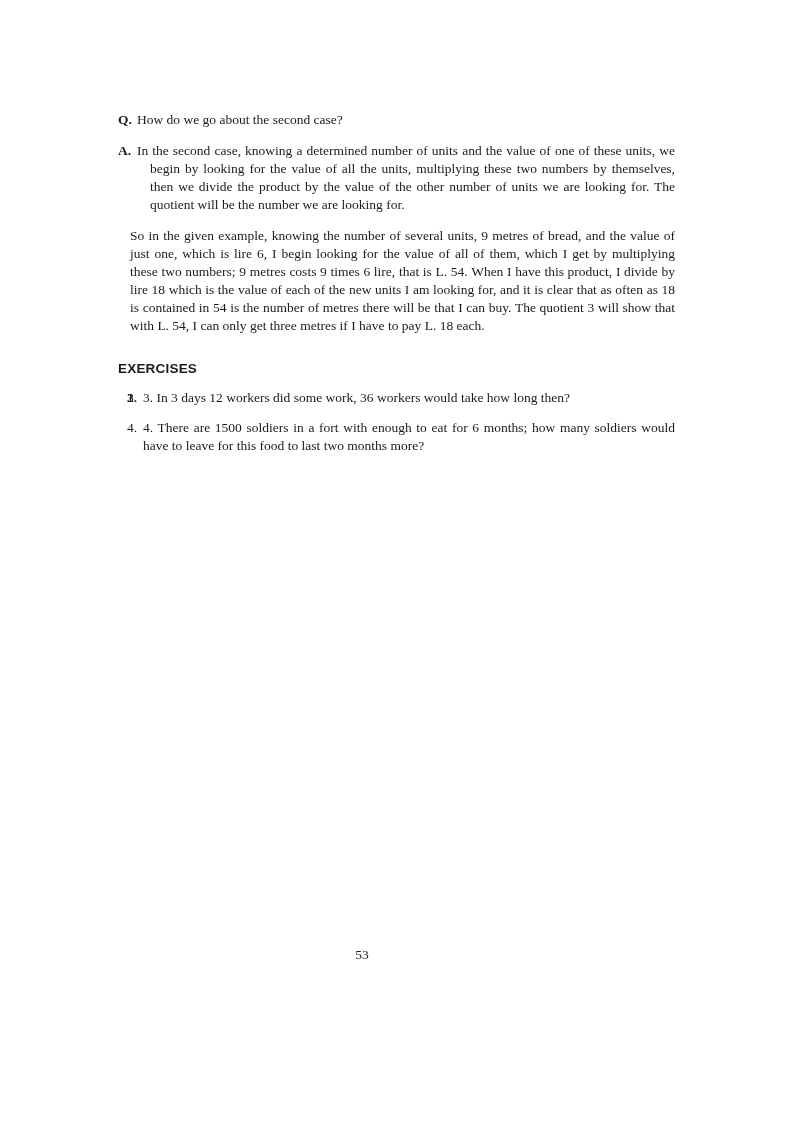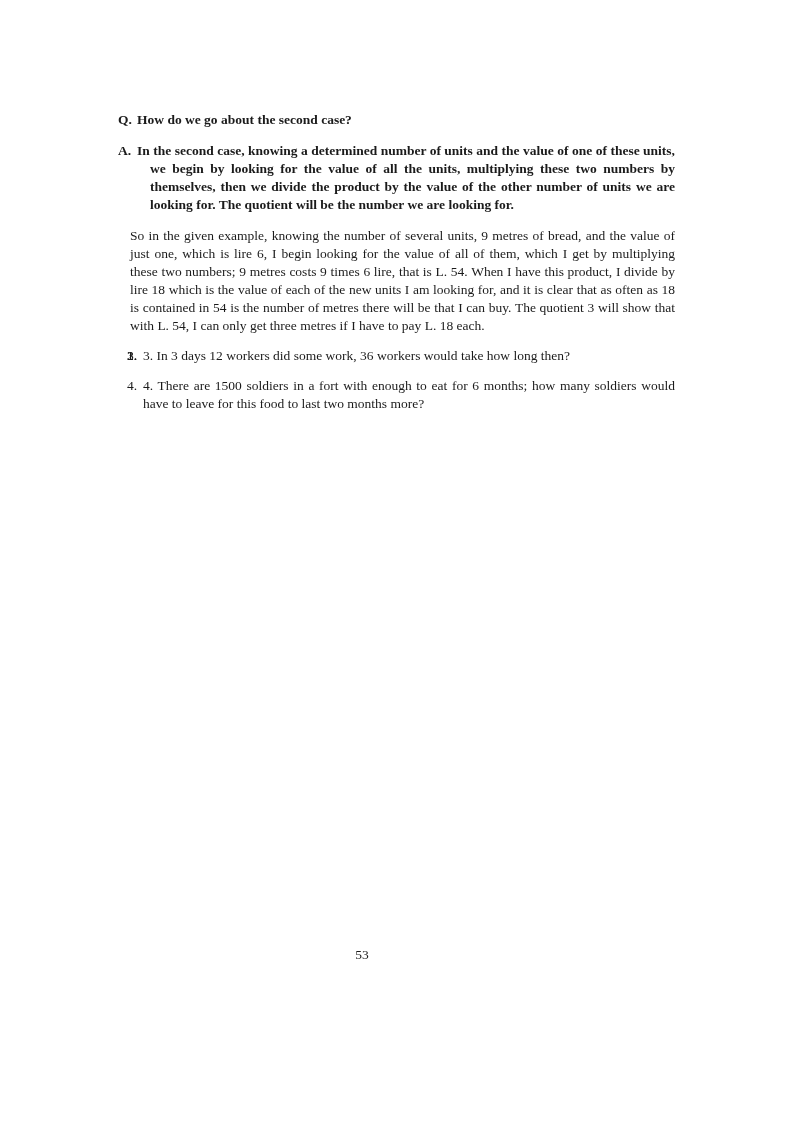--- a/index.html
+++ b/index.html
@@ -31,21 +31,20 @@
   .qa-label {
     position: absolute;
     left: 0;
     top: 0;
     font-weight: bold;
   }
   .qa-text {
     margin-left: 32px;
     text-indent: -13px;
     text-align: justify;
-    font-weight: bold;
   }
   .body-para {
     margin: 13px 0 0 12px;
     text-align: justify;
   }
   .ex-heading {
     margin: 26px 0 4px 0;
     font-family: "Liberation Sans", sans-serif;
     font-weight: bold;
     font-size: 13.5px;
@@ -85,20 +84,21 @@
       <div class="qa-text">How do we go about the second case?</div>
     </div>
 
     <div class="qa">
       <span class="qa-label">A.</span>
       <div class="qa-text">In the second case, knowing a determined number of units and the value of one of these units, we begin by looking for the value of all the units, multiplying these two numbers by themselves, then we divide the product by the value of the other number of units we are looking for. The quotient will be the number we are looking for.</div>
     </div>
 
     <p class="body-para">So in the given example, knowing the number of several units, 9 metres of bread, and the value of just one, which is lire 6, I begin looking for the value of all of them, which I get by multiplying these two numbers; 9 metres costs 9 times 6 lire, that is L. 54. When I have this product, I divide by lire 18 which is the value of each of the new units I am looking for, and it is clear that as often as 18 is contained in 54 is the number of metres there will be that I can buy. The quotient 3 will show that with L. 54, I can only get three metres if I have to pay L. 18 each.</p>
 
+    <h2 class="ex-heading">EXERCISES</h2>
 
     <div class="ex-list">
       <div class="ex-item">
         <span class="ex-num">1.</span>
       </div>
       <div class="ex-item">
         <span class="ex-num">2.</span>
       </div>
       <div class="ex-item">
         <span class="ex-num">3.</span>

